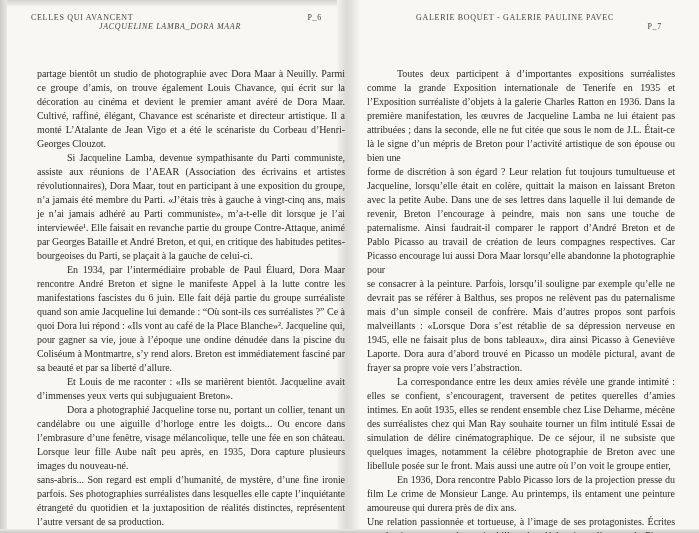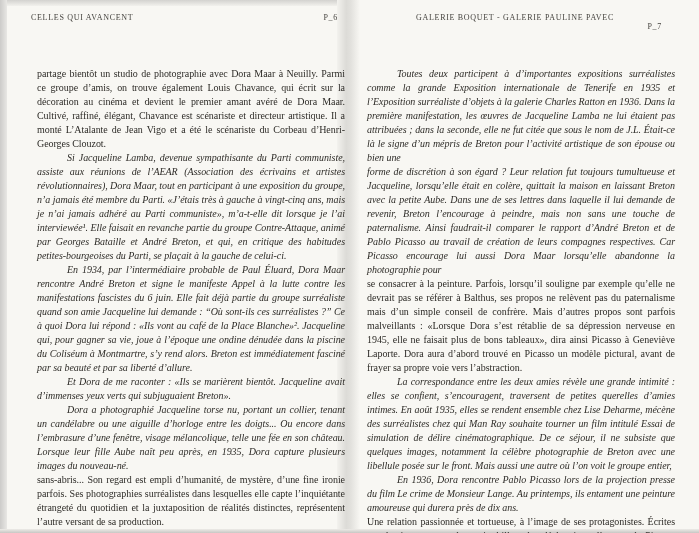--- a/index.html
+++ b/index.html
@@ -20,53 +20,54 @@
   .gutter{position:absolute;left:337px;top:0;width:23px;height:533px;
     background:linear-gradient(to right,#f3f2ee 0%,#dcdbd7 40%,#e2e1dd 60%,#f8f7f3 100%);}
 
   .page{position:absolute;top:0;height:533px;}
   .page-left{left:30px;width:308px;background:transparent;}
   .page-right{left:360px;width:308px;background:transparent;}
 
   .runhead{position:absolute;font-size:8px;letter-spacing:.7px;color:#45433f;white-space:nowrap;}
   .rh-series{left:1px;top:13px;}
   .rh-title{left:0;right:0;top:22px;text-align:center;font-style:italic;padding-right:28px;}
-  .rh-pagenum-l{right:0;top:13px;}
+  .rh-pagenum-l{right:16px;top:13px;}
   .rh-gallery{left:56px;top:13px;}
   .rh-pagenum-r{right:6px;top:22px;}
 
   .bodytext{position:absolute;left:7px;top:67px;width:308px;
     font-size:10px;line-height:14px;text-align:justify;
     letter-spacing:-.05px;color:#2e2c28;}
   .bodytext p{margin:0;}
-  .indent{text-indent:30px;font-style:italic;}
+  .indent{text-indent:30px;}
   .nr{margin-right:38px;}     
   .il{margin-left:154px;}     
-  .ils{margin-left:33px;font-style:italic;}     
+  .ils{margin-left:33px;}     
   .nrr{margin-right:130px;}   
 </style>
 </head>
 <body>
 
 <div class="spread">
 
   <div class="edge-top"></div>
   <div class="edge-left"></div>
   <div class="gutter"></div>
   <div class="edge-bottom"></div>
 
   <section class="page page-left">
     <span class="runhead rh-series">CELLES QUI AVANCENT</span>
+    <span class="runhead rh-title">JACQUELINE LAMBA_DORA MAAR</span>
     <span class="runhead rh-pagenum-l">P_6</span>
 
     <div class="bodytext">
       <p>partage bientôt un studio de photographie avec Dora Maar à Neuilly. Parmi ce groupe d’amis, on trouve également Louis Chavance, qui écrit sur la décoration au cinéma et devient le premier amant avéré de Dora Maar. Cultivé, raffiné, élégant, Chavance est scénariste et directeur artistique. Il a monté L’Atalante de Jean Vigo et a été le scénariste du Corbeau d’Henri-Georges Clouzot.</p>
       <p class="indent nr">Si Jacqueline Lamba, devenue sympathisante du Parti communiste, assiste aux réunions de l’AEAR (Association des écrivains et artistes révolutionnaires), Dora Maar, tout en participant à une exposition du groupe, n’a jamais été membre du Parti. «J’étais très à gauche à vingt-cinq ans, mais je n’ai jamais adhéré au Parti communiste», m’a-t-elle dit lorsque je l’ai interviewée¹. Elle faisait en revanche partie du groupe Contre-Attaque, animé par Georges Bataille et André Breton, et qui, en critique des habitudes petites-bourgeoises du Parti, se plaçait à la gauche de celui-ci.</p>
       <p class="indent">En 1934, par l’intermédiaire probable de Paul Éluard, Dora Maar rencontre André Breton et signe le manifeste Appel à la lutte contre les manifestations fascistes du 6 juin. Elle fait déjà partie du groupe surréaliste quand son amie Jacqueline lui demande : “Où sont-ils ces surréalistes ?” Ce à quoi Dora lui répond : «Ils vont au café de la Place Blanche»². Jacqueline qui, pour gagner sa vie, joue à l’époque une ondine dénudée dans la piscine du Coliséum à Montmartre, s’y rend alors. Breton est immédiatement fasciné par sa beauté et par sa liberté d’allure.</p>
-      <p class="indent">Et Dora de me raconter : «Ils se marièrent bientôt. Jacqueline avait d’immenses yeux verts qui subjuguaient Breton».</p>
+      <p class="indent">Et Louis de me raconter : «Ils se marièrent bientôt. Jacqueline avait d’immenses yeux verts qui subjuguaient Breton».</p>
       <p class="indent">Dora a photographié Jacqueline torse nu, portant un collier, tenant un candélabre ou une aiguille d’horloge entre les doigts... Ou encore dans l’embrasure d’une fenêtre, visage mélancolique, telle une fée en son château. Lorsque leur fille Aube naît peu après, en 1935, Dora capture plusieurs images du nouveau-né.</p>
       <p class="il">sans-abris... Son regard est empli d’humanité, de mystère, d’une fine ironie parfois. Ses photographies surréalistes dans lesquelles elle capte l’inquiétante étrangeté du quotidien et la juxtaposition de réalités distinctes, représentent l’autre versant de sa production.</p>
     </div>
   </section>
 
   <section class="page page-right">
     <span class="runhead rh-gallery">GALERIE BOQUET - GALERIE PAULINE PAVEC</span>
     <span class="runhead rh-pagenum-r">P_7</span>
 
     <div class="bodytext">

